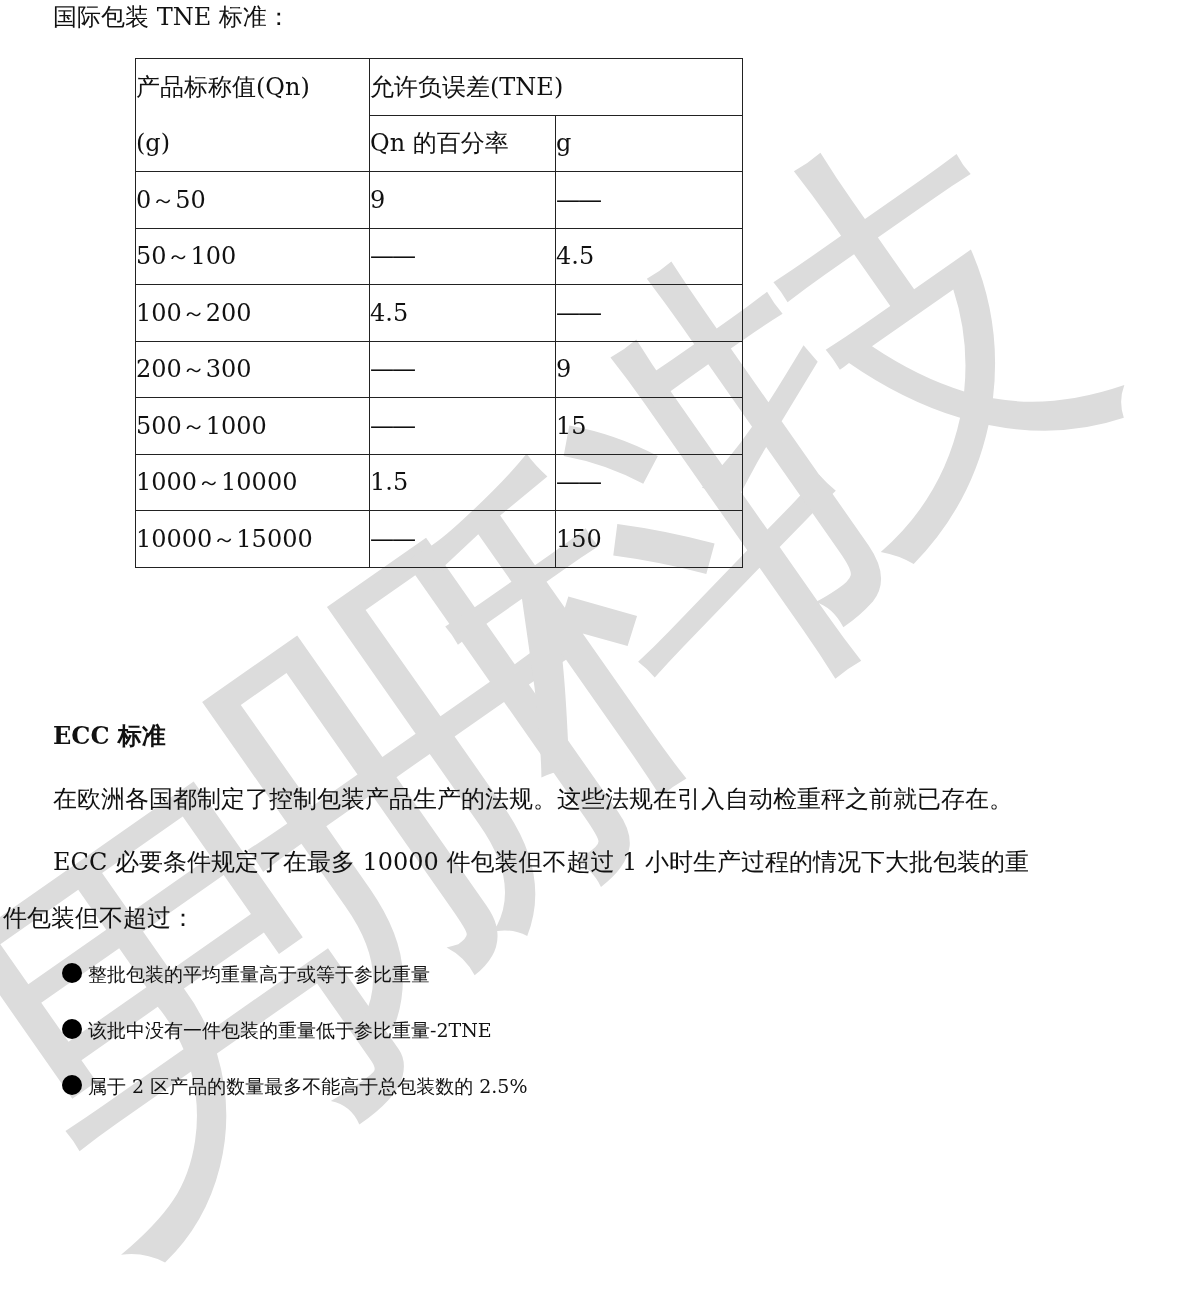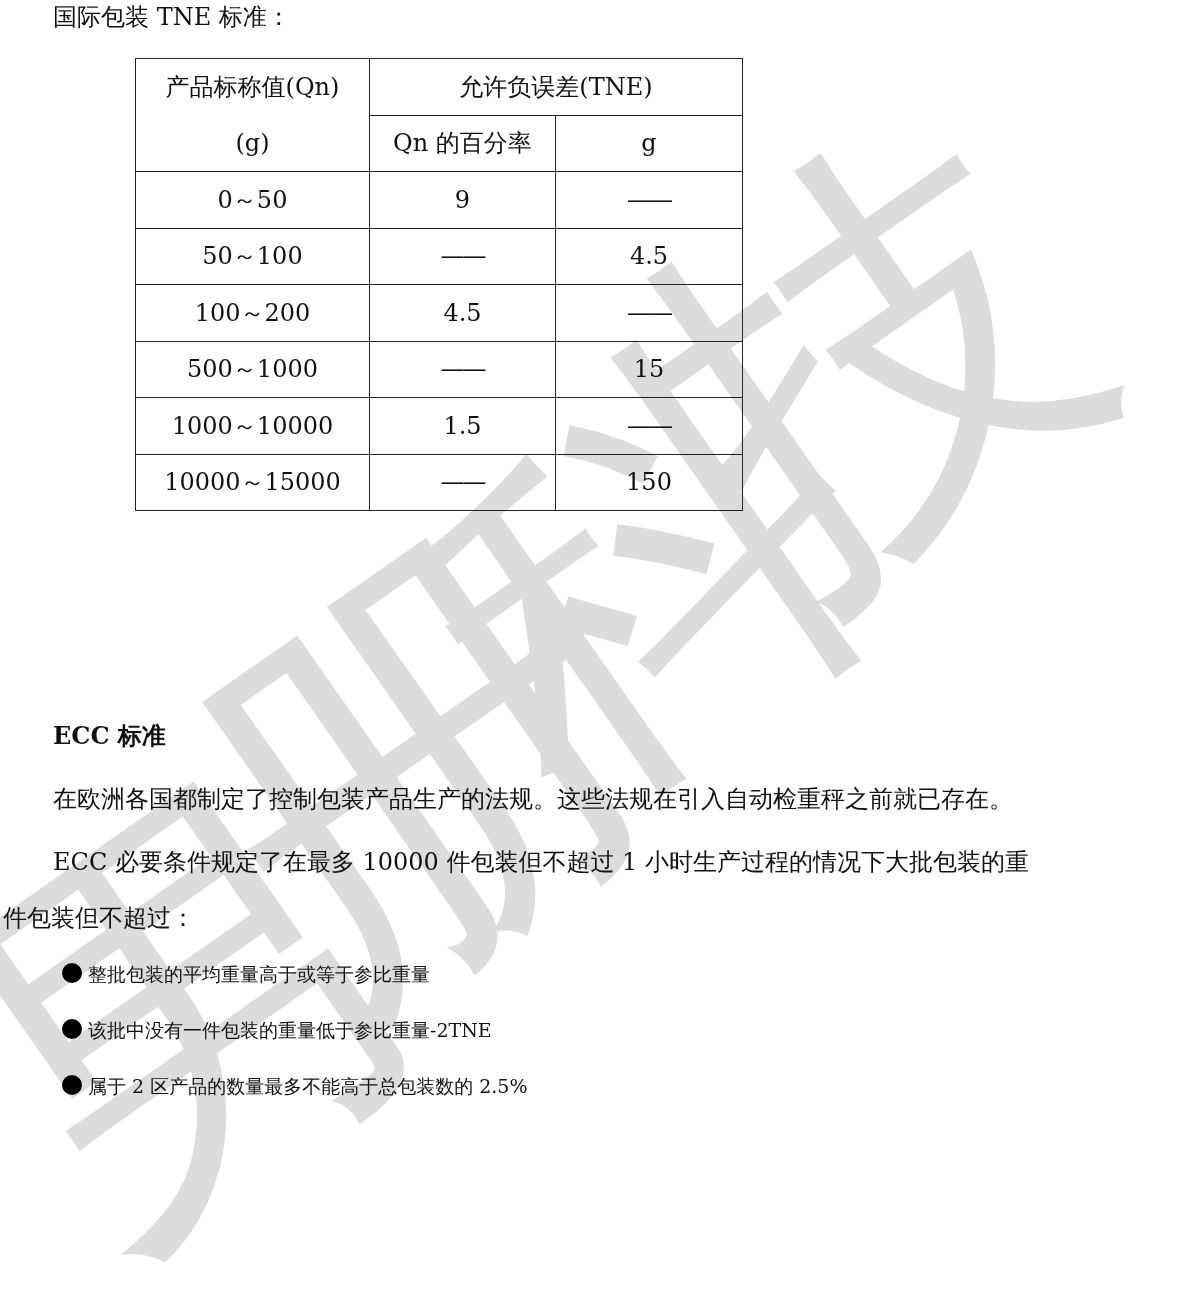--- a/index.html
+++ b/index.html
@@ -26,21 +26,21 @@
   .content { position: relative; z-index: 1; }
   .intro {
     position: absolute; left: 53px; top: 1px; font-size: 24px; line-height: 32px;
   }
   table.tne {
     position: absolute; left: 135px; top: 58px;
     border-collapse: collapse; font-size: 24px;
     background: transparent;
   }
   table.tne td {
-    border: 1.5px solid #222222; text-align: center; vertical-align: middle;
+    border: 1.5px solid #222222; text-align: left; vertical-align: middle;
     height: 55.5px; padding: 0;
   }
   table.tne td.c1 { width: 233px; }
   table.tne td.c2 { width: 185px; }
   table.tne td.c3 { width: 186px; }
   .dash { letter-spacing: -2px; }
 
   .section-title {
     position: absolute; left: 53px; top: 720px; font-size: 24px; font-weight: bold;
     font-family: "DejaVu Serif", serif;
@@ -86,20 +86,25 @@
       <td class="c1">50～100</td>
       <td class="c2 dash">——</td>
       <td class="c3">4.5</td>
     </tr>
     <tr>
       <td class="c1">100～200</td>
       <td class="c2">4.5</td>
       <td class="c3 dash">——</td>
     </tr>
     <tr>
+      <td class="c1">200～300</td>
+      <td class="c2 dash">——</td>
+      <td class="c3">9</td>
+    </tr>
+    <tr>
       <td class="c1">500～1000</td>
       <td class="c2 dash">——</td>
       <td class="c3">15</td>
     </tr>
     <tr>
       <td class="c1">1000～10000</td>
       <td class="c2">1.5</td>
       <td class="c3 dash">——</td>
     </tr>
     <tr>

